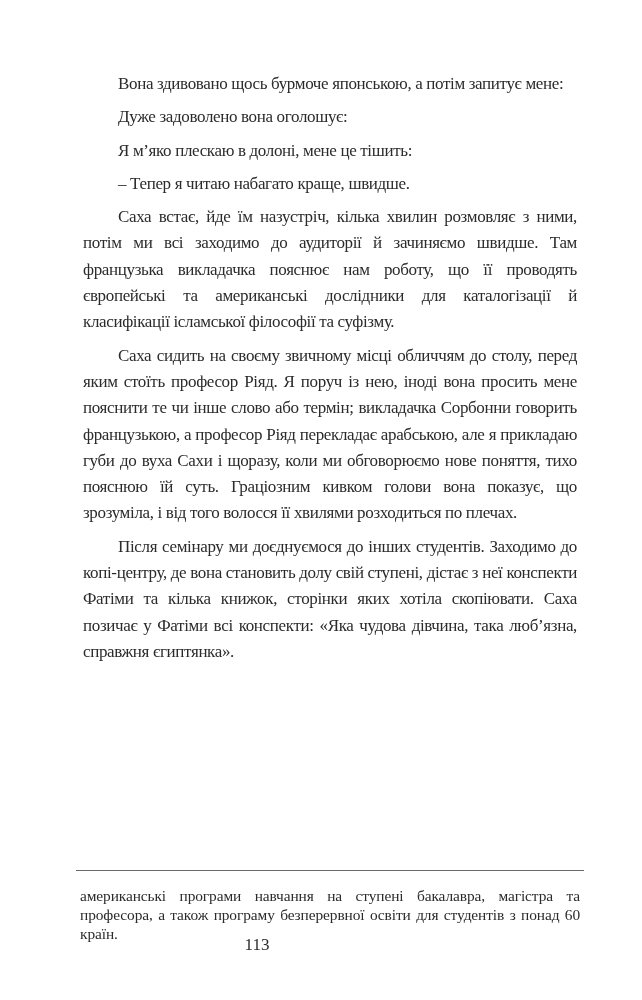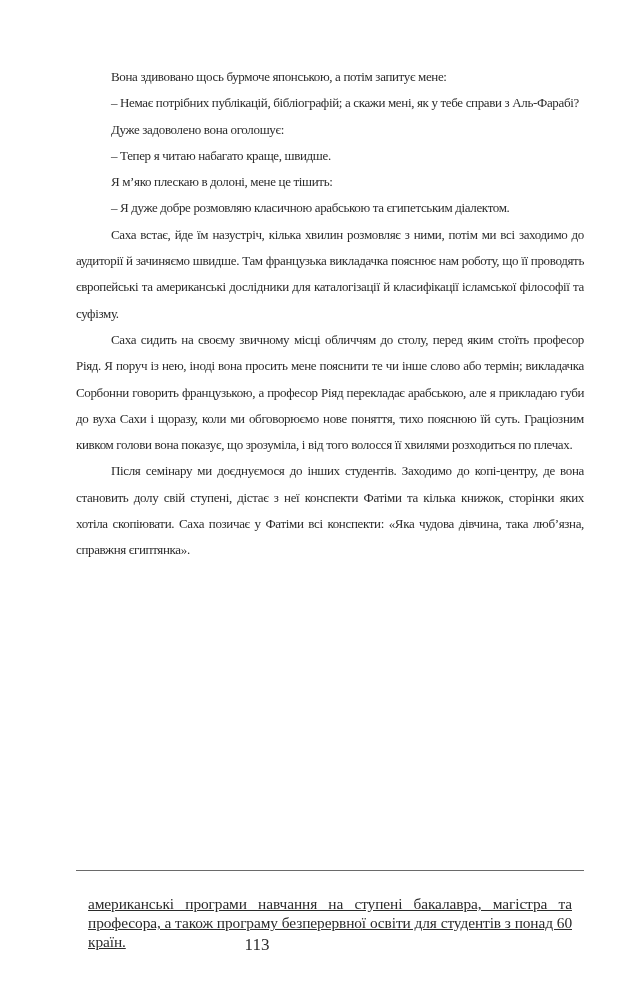--- a/index.html
+++ b/index.html
@@ -1,39 +1,37 @@
 <!DOCTYPE html>
 <html><head>
 <meta charset="utf-8">
 <style>
   html, body { margin: 0; padding: 0; background: #ffffff; }
   body { width: 642px; height: 1000px; position: relative; overflow: hidden; }
   .page { position: absolute; left: 76px; top: 64px; width: 508px; color: #2b2b2b;
     font-family: "Liberation Serif", "DejaVu Serif", serif; }
-  .main p { margin: 0; font-size: 13px; line-height: 26.3px; text-align: justify;
+  .main p { margin: 7px; font-size: 17px; line-height: 26.3px; text-align: justify;
     text-indent: 35px; letter-spacing: -0.35px; word-spacing: 0px; }
   .rule { position: absolute; left: 76px; top: 870px; width: 508px; height: 0;
     border-top: 1.5px solid #6a6a6a; }
   .footnote { position: absolute; left: 76px; top: 882px; width: 508px;
     font-family: "Liberation Serif", "DejaVu Serif", serif; color: #2b2b2b;
     font-size: 15.4px; line-height: 19.2px; text-align: justify; letter-spacing: -0.1px; }
-  .footnote p { margin: 12px; text-decoration: underline; }
+  .footnote p { margin: 4px; }
   .pagenum { position: absolute; left: 0; width: 514px; top: 935px; text-align: center;
     font-family: "Liberation Serif", "DejaVu Serif", serif; color: #2b2b2b; font-size: 17px; }
 </style>
 </head>
 <body>
 
 <div class="page main">
   <p>Вона здивовано щось бурмоче японською, а потім запитує мене:</p>
-  <p>– Немає потрібних публікацій, бібліографій; а скажи мені, як у тебе справи з Аль-Фарабі?</p>
   <p>Дуже задоволено вона оголошує:</p>
+  <p>Я м’яко плескаю в долоні, мене це тішить:</p>
   <p>– Тепер я читаю набагато краще, швидше.</p>
-  <p>Я м’яко плескаю в долоні, мене це тішить:</p>
-  <p>– Я дуже добре розмовляю класичною арабською та єгипетським діалектом.</p>
   <p>Саха встає, йде їм назустріч, кілька хвилин розмовляє з ними, потім ми всі заходимо до аудиторії й зачиняємо швидше. Там французька викладачка пояснює нам роботу, що її проводять європейські та американські дослідники для каталогізації й класифікації ісламської філософії та суфізму.</p>
   <p>Саха сидить на своєму звичному місці обличчям до столу, перед яким стоїть професор Ріяд. Я поруч із нею, іноді вона просить мене пояснити те чи інше слово або термін; викладачка Сорбонни говорить французькою, а професор Ріяд перекладає арабською, але я прикладаю губи до вуха Сахи і щоразу, коли ми обговорюємо нове поняття, тихо пояснюю їй суть. Граціозним кивком голови вона показує, що зрозуміла, і від того волосся її хвилями розходиться по плечах.</p>
   <p>Після семінару ми доєднуємося до інших студентів. Заходимо до копі-центру, де вона становить долу свій ступені, дістає з неї конспекти Фатіми та кілька книжок, сторінки яких хотіла скопіювати. Саха позичає у Фатіми всі конспекти: «Яка чудова дівчина, така люб’язна, справжня єгиптянка».</p>
 </div>
 
 <div class="rule"></div>
 
 <div class="footnote">
   <p>американські програми навчання на ступені бакалавра, магістра та професора, а також програму безперервної освіти для студентів з понад 60 країн.</p>
 </div>

